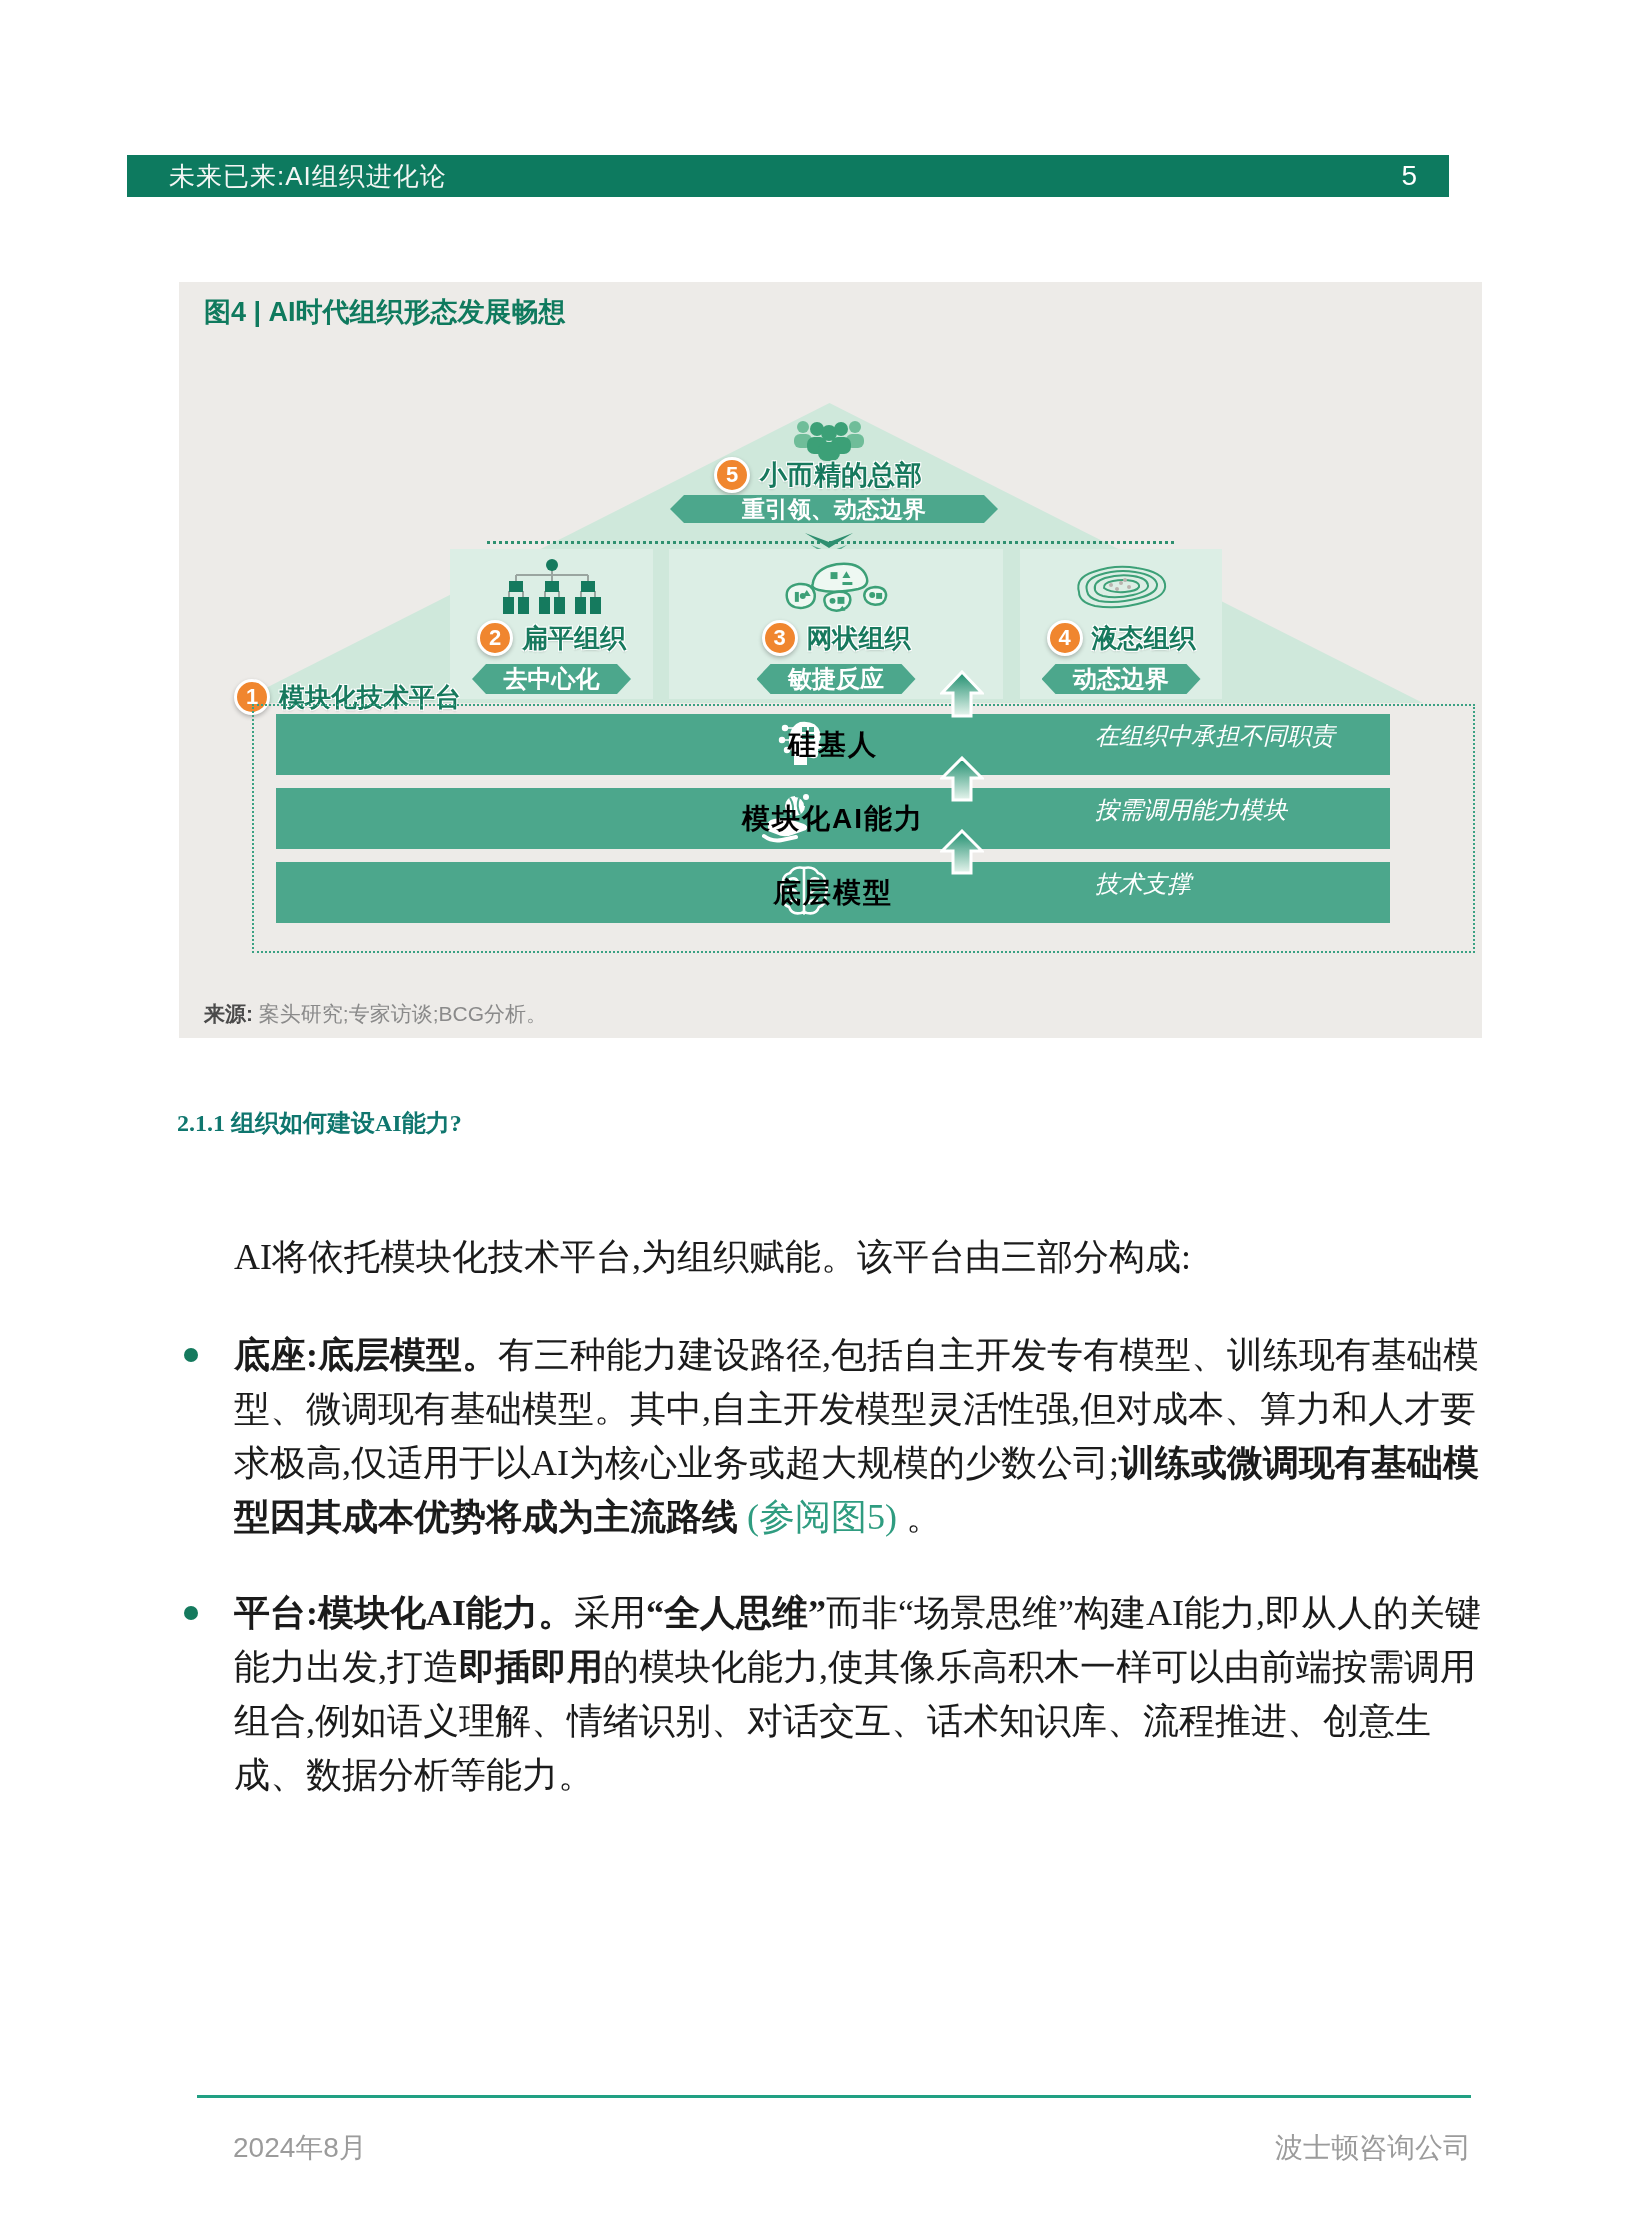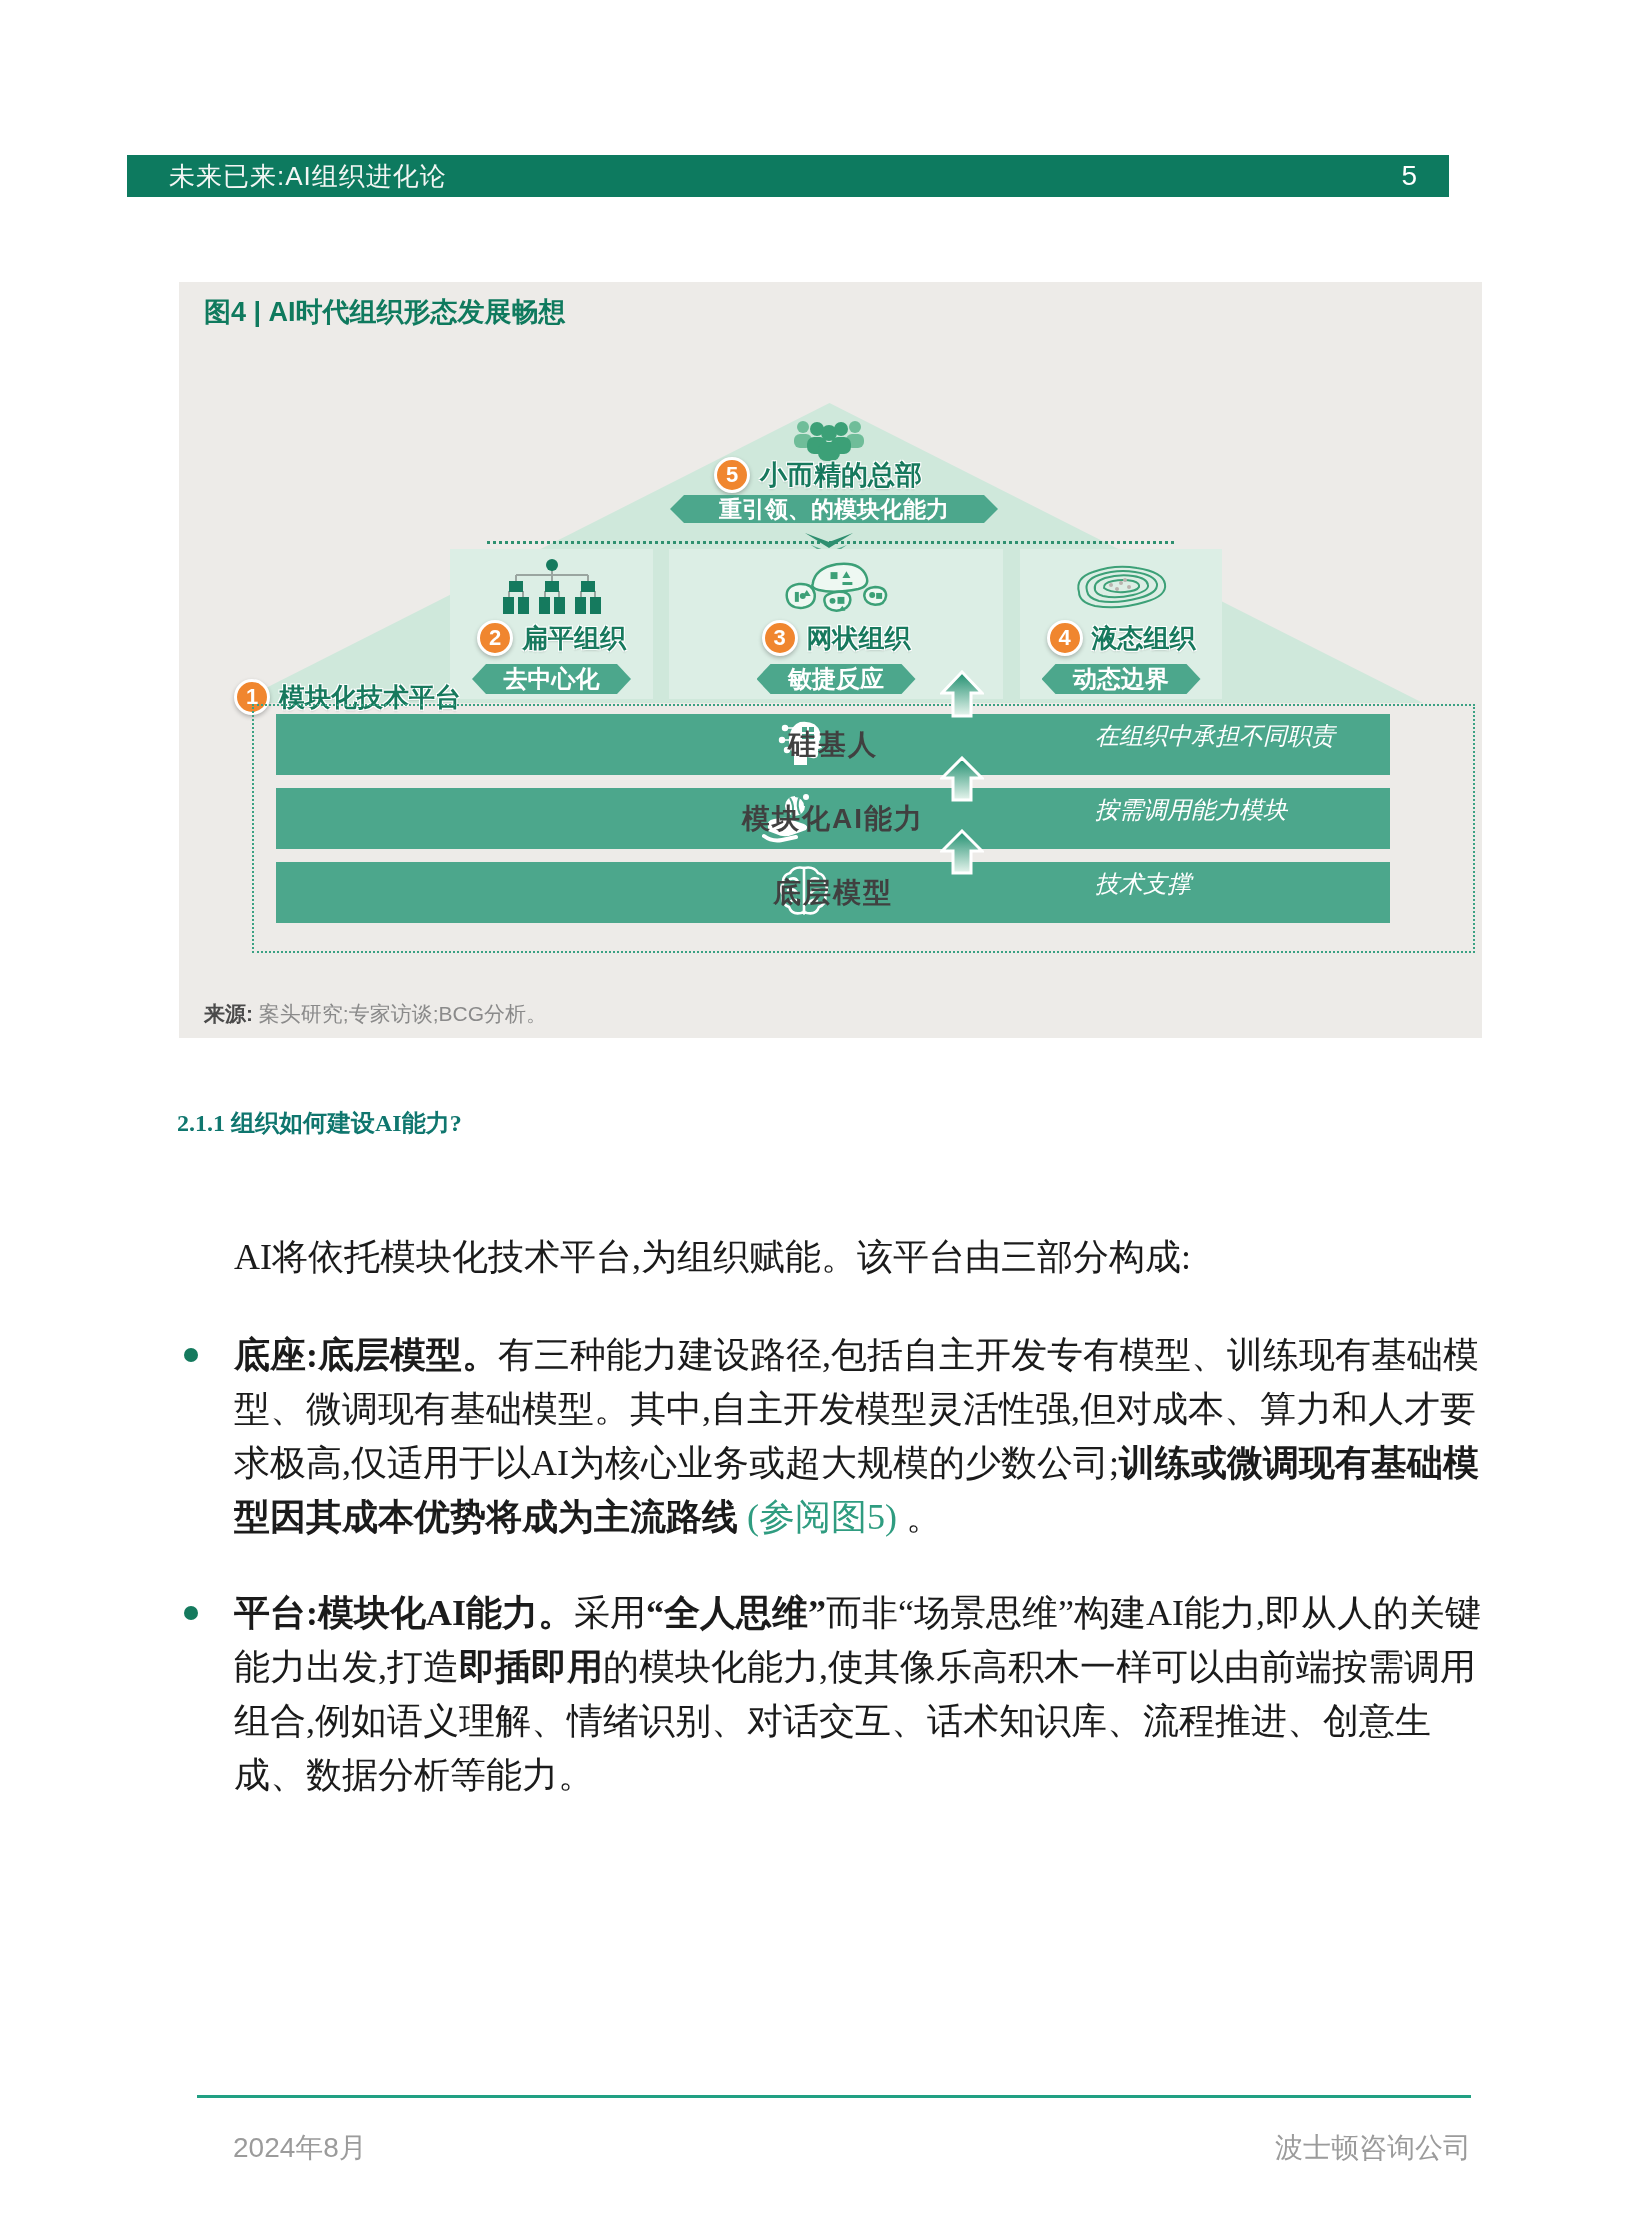--- a/index.html
+++ b/index.html
@@ -49,21 +49,21 @@
   .panel-banner{width:159px;height:30px;line-height:30px;font-size:24px;margin-top:7px;}
 
   .platform-row{position:absolute;left:55px;top:397px;display:flex;align-items:center;gap:9px;}
   .platform-label{font-size:26px;}
   .platform-border{position:absolute;left:73px;top:422px;width:1223px;height:249px;
       border:2px dotted #3aa183;box-sizing:border-box;}
 
   .bar{position:absolute;left:97px;width:1114px;height:61px;background:#4ca78c;}
   .bar-1{top:432px;} .bar-2{top:506px;} .bar-3{top:580px;}
   .bar-label{position:absolute;left:0;right:0;top:0;bottom:0;display:flex;align-items:center;
-      justify-content:center;color:#404040;font-weight:bold;font-size:28px;letter-spacing:2px;}
+      justify-content:center;color:#000000;font-weight:bold;font-size:28px;letter-spacing:2px;}
   .bar-icon{position:absolute;top:50%;transform:translateY(-50%);}
   .bar-1 .bar-icon{left:502px;} .bar-2 .bar-icon{left:486px;} .bar-3 .bar-icon{left:502px;}
   .bar-anno{position:absolute;left:819px;top:6px;color:#ffffff;font-style:italic;font-size:24px;}
 
   .up-arrow{position:absolute;left:761px;}
   .up-arrow-1{top:388px;} .up-arrow-2{top:474px;} .up-arrow-3{top:547px;}
 
   .source-line{position:absolute;left:25px;top:718px;font-size:21px;color:#8a8a8a;}
   .source-label{font-weight:bold;color:#4a4a4a;}
 
@@ -126,21 +126,21 @@
             <rect x="44" y="20" width="20" height="17" rx="7"></rect>
           <circle cx="42" cy="16" r="8"></circle>
             <rect x="31" y="25" width="22" height="19" rx="8"></rect>
         </g>
       </svg>
     </div>
     <div class="top-row">
       <span class="numcircle">5</span>
       <span class="top-label outline-green">小而精的总部</span>
     </div>
-    <div class="banner top-banner">重引领、的模块化能力</div>
+    <div class="banner top-banner">重引领、动态边界</div>
 
     <div class="dotline"></div>
     <div class="chevron-down">
       <svg width="48" height="24" viewBox="0 0 48 24">
         <polygon points="0,0 24,9 48,0 24,15" fill="#2e8f70"></polygon>
         <polygon points="6,12 24,19 42,12 24,24" fill="#57ab8d"></polygon>
       </svg>
     </div>
 
     <div class="panel panel-2">

